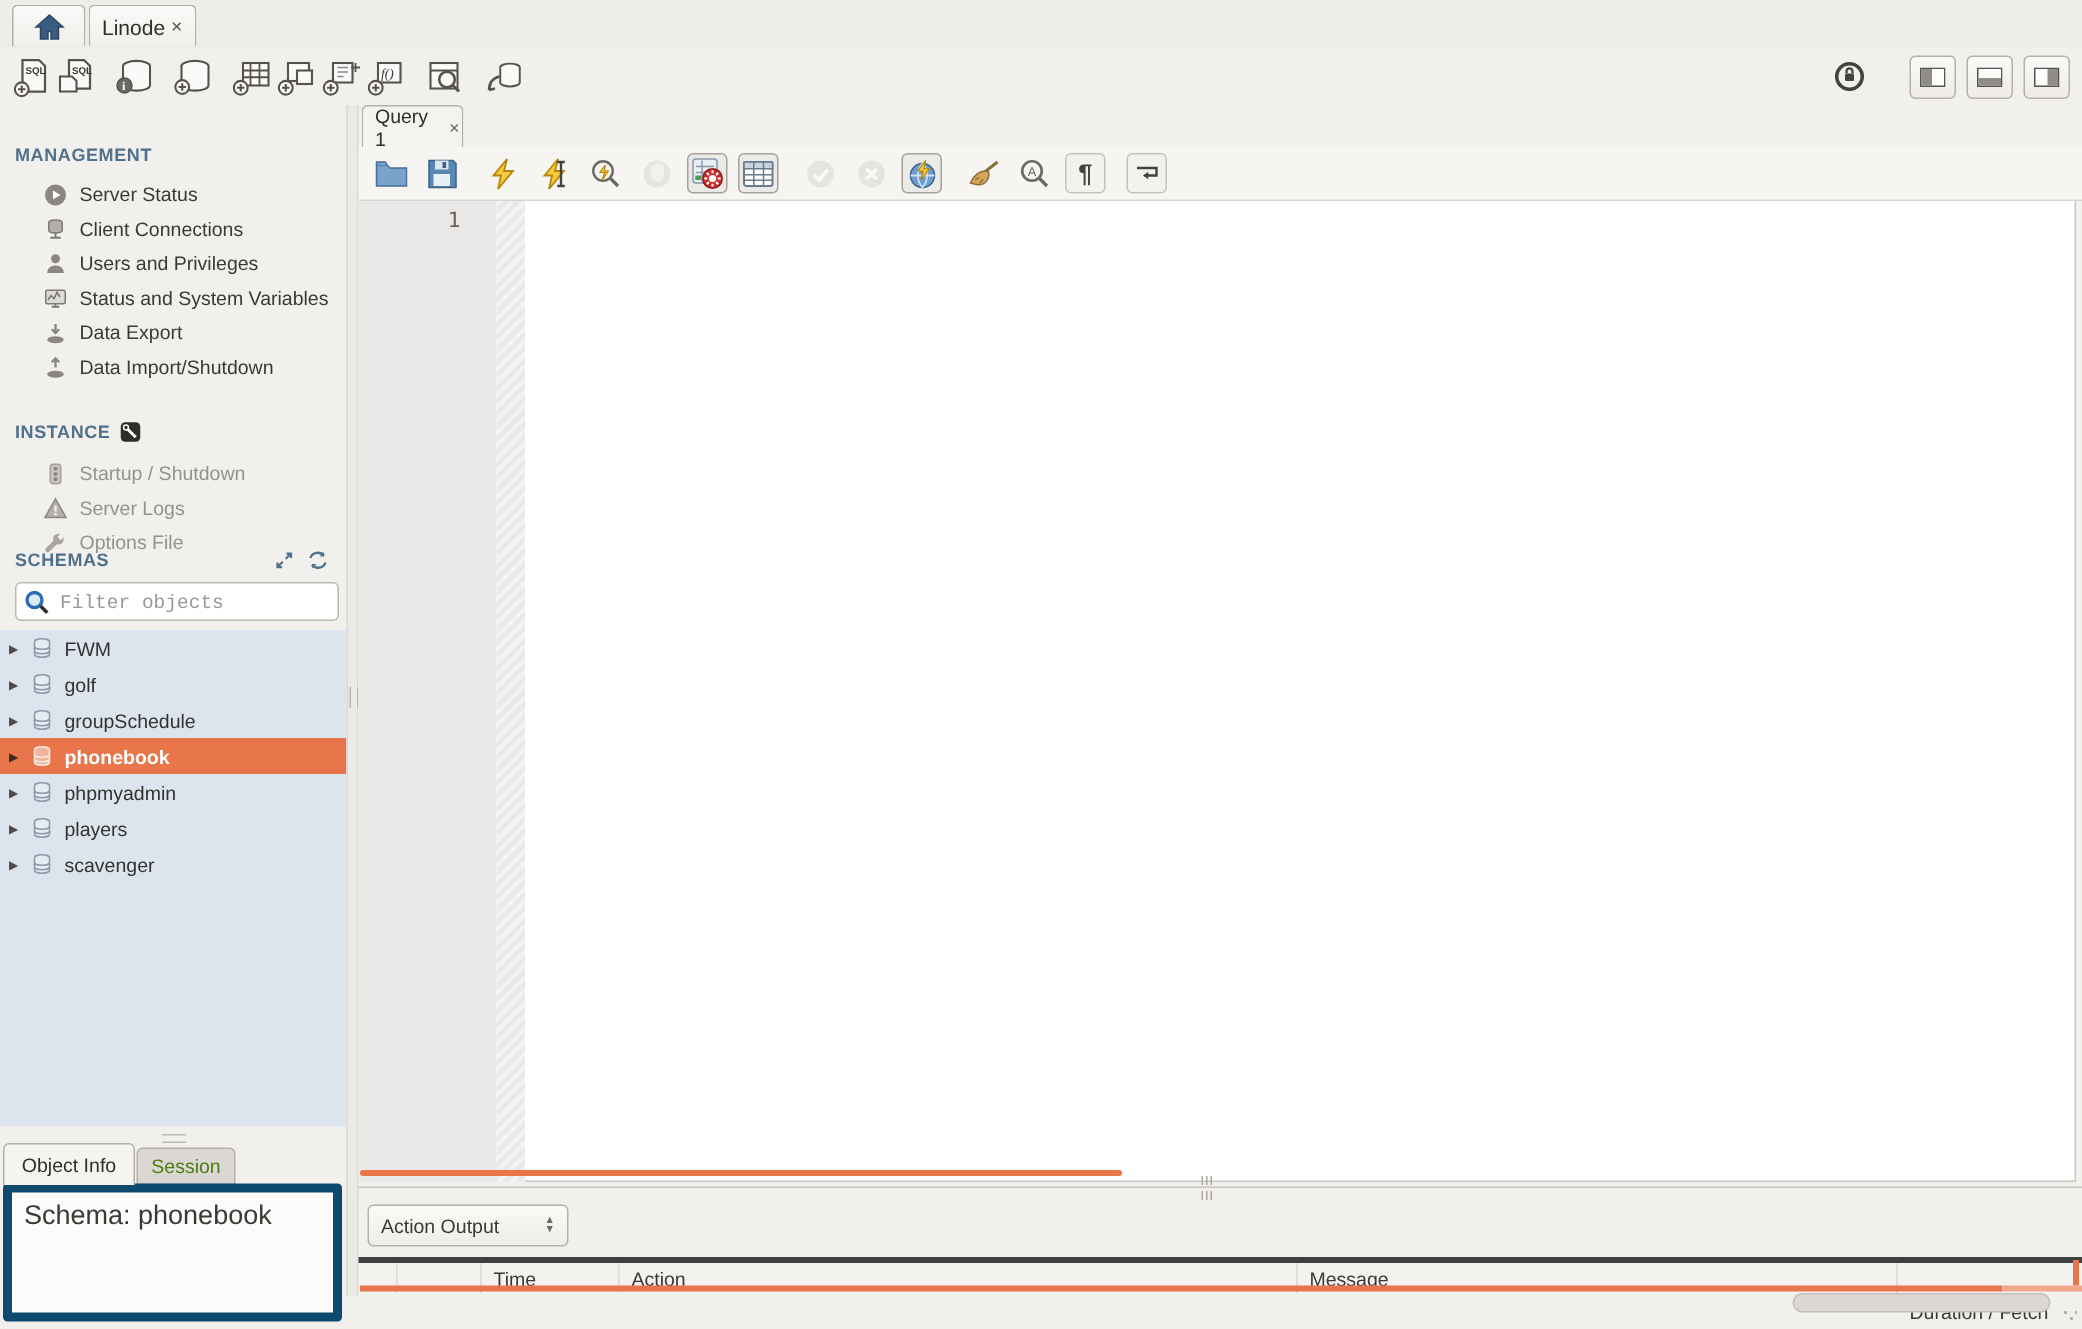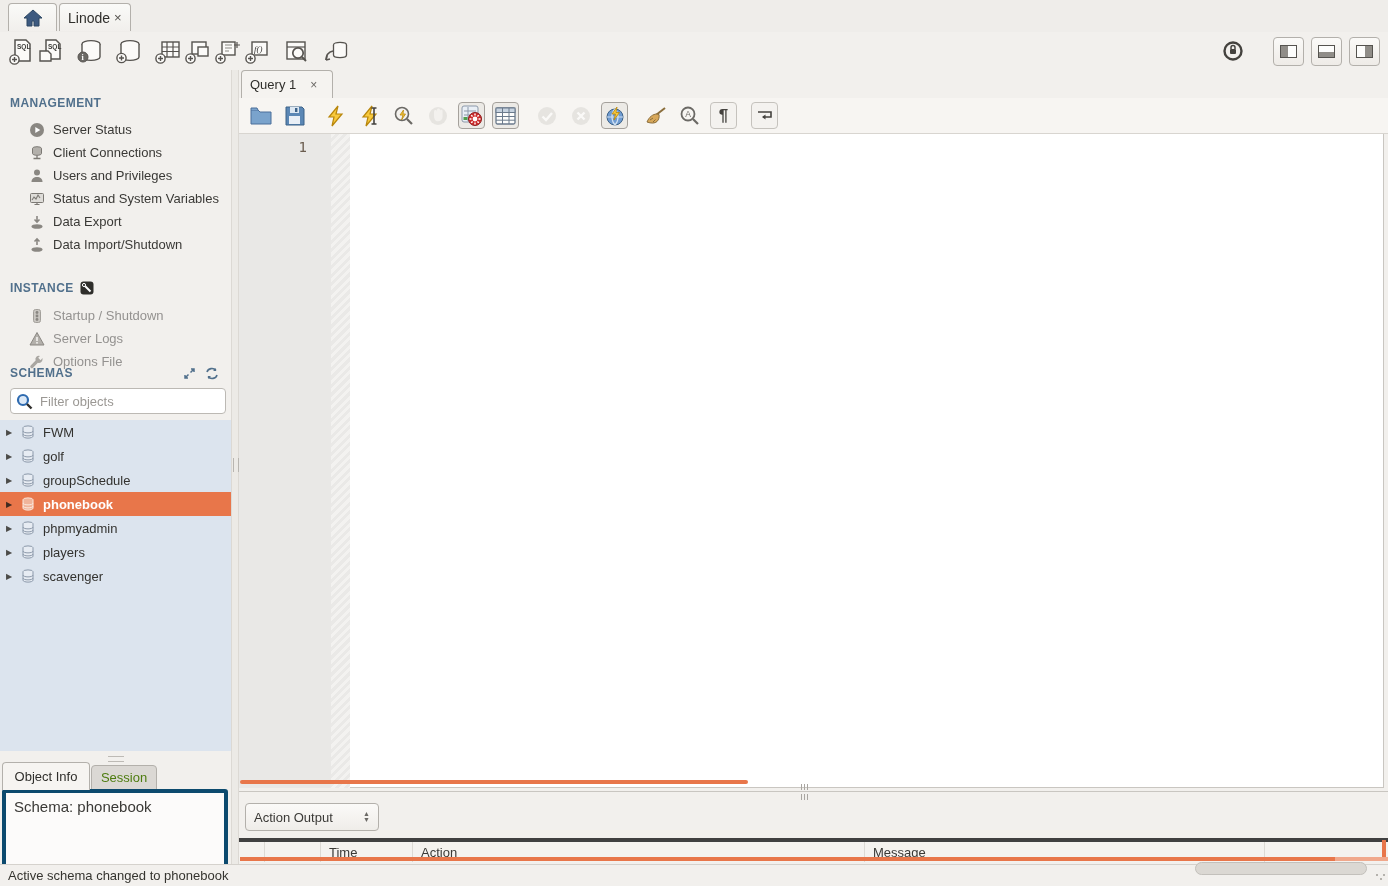--- a/index.html
+++ b/index.html
@@ -30,48 +30,48 @@
   .mgmt{position:absolute;left:0;top:4px;width:231px;}
   .navitem{height:23px;display:flex;align-items:center;gap:8px;padding-left:28px;font-size:13px;color:#3a3936;cursor:default;}
   .navitem .nicon{width:17px;height:17px;display:flex;align-items:center;justify-content:center;}
   .inst{position:absolute;left:0;top:189px;width:231px;}
   .inst .navitem{color:#949290;}
   .schemas-hdr{position:absolute;left:0;top:274px;width:231px;display:flex;align-items:center;height:18px;}
   .schemas-hdr .hicons{margin-left:auto;margin-right:12px;display:flex;gap:9px;}
   .filterbox{position:absolute;left:10px;top:298px;width:209px;height:24px;background:#fff;
              border:1px solid #bcb9b4;border-radius:4px;display:flex;align-items:center;padding-left:5px;gap:5px;}
   .filterbox input{border:none;outline:none;font-size:13px;color:#c2410c;width:160px;background:transparent;
-                   font-family:Liberation Sans, sans-serif;}
+                   font-family:Liberation Mono, monospace;}
   .filterbox input::placeholder{color:#9b9894;}
   .schemalist{position:absolute;left:0;top:330px;width:231px;height:331px;background:#dce4ee;}
   .srow{height:24px;display:flex;align-items:center;cursor:default;}
   .srow .arr{width:10px;margin-left:6px;font-size:8px;color:#4c4b48;}
   .srow .dbicon{margin-left:4px;width:16px;height:16px;}
   .srow .sname{margin-left:7px;font-size:13px;color:#33322f;}
   .srow.selected{background:#e8764a;}
   .srow.selected .sname{color:#fff;font-weight:bold;}
   .srow.selected .arr{color:#3f2a20;}
   
   .grip-h{position:absolute;left:108px;top:666px;width:16px;height:4px;
           border-top:1px solid #bdbab5;border-bottom:1px solid #bdbab5;}
   .infotabs{position:absolute;left:0;top:672px;width:231px;height:122px;}
   .itab{position:absolute;box-sizing:border-box;border:1px solid #b3b0ab;border-radius:4px 4px 0 0;
         font-size:13px;display:flex;align-items:center;justify-content:center;}
   .itab.active{left:2px;top:0;width:88px;height:28px;background:#f6f4f1;border-bottom:none;z-index:2;color:#2f2e2b;}
   .itab.inactive{left:91px;top:3px;width:66px;height:25px;background:#dbd8d4;color:#4d7c0f;}
   .infobox{position:absolute;left:2px;top:27px;width:226px;height:92px;background:#fcfbfa;
-           border:4px solid #0c4a6e;border-radius:3px;box-sizing:border-box;padding:5px 8px;font-size:15px;color:#3a3936;}
+           border:6px solid #0c4a6e;border-radius:3px;box-sizing:border-box;padding:5px 8px;font-size:18px;color:#3a3936;}
   
   .vsplit{position:absolute;left:231px;top:70px;width:8px;height:794px;background:#eceae6;
           border-left:1px solid #dcd9d4;border-right:1px solid #dcd9d4;box-sizing:border-box;}
   .vsplit .vgrip{position:absolute;left:1px;top:388px;width:4px;height:14px;
                  border-left:1px solid #b8b5b0;border-right:1px solid #b8b5b0;}
   
   .qtabstrip{position:absolute;left:239px;top:70px;width:1149px;height:28px;}
-  .qtab{position:absolute;left:2px;top:0;width:92px;height:28px;border:1px solid #b3b0ab;border-bottom:none;
+  .qtab{position:absolute;left:2px;top:0;width:68px;height:28px;border:1px solid #b3b0ab;border-bottom:none;
         border-radius:4px 4px 0 0;background:#f5f3f0;display:flex;align-items:center;padding:0 8px;gap:14px;
         box-sizing:border-box;font-size:13px;color:#2f2e2b;}
   .sqltoolbar{position:absolute;left:239px;top:98px;width:1149px;height:36px;background:#f7f5f2;
               border-bottom:1px solid #d8d5d0;display:flex;align-items:center;padding-left:8px;box-sizing:border-box;}
   .sbtn{width:27px;height:27px;display:flex;align-items:center;justify-content:center;margin-right:7px;border-radius:4px;}
   .sbtn.pressed{border:1px solid #a5a19c;background:#eceae6;box-sizing:border-box;}
   .sbtn.outlined{border:1px solid #c5c2bd;background:#f4f2ef;box-sizing:border-box;}
   .sbtn.disabled{opacity:.45;}
   .ssep{width:7px;}
   
@@ -633,18 +633,15 @@
       <div class="cell" style="flex:1;border-right:none;margin-top:32px;">
         <span>Duration / Fetch</span>
         </div>
     </div>
     <div class="orange-underline"></div>
     <div class="orange-underline2"></div>
     <div class="orange-vsliver"></div>
   </div>
   <div class="hthumb"></div>
 
-  <div class="statusbar">
-    <span>Active schema changed to phonebook</span>
-  </div>
   <div class="rgrip"></div>
 
 </div>
 
 </body></html>

